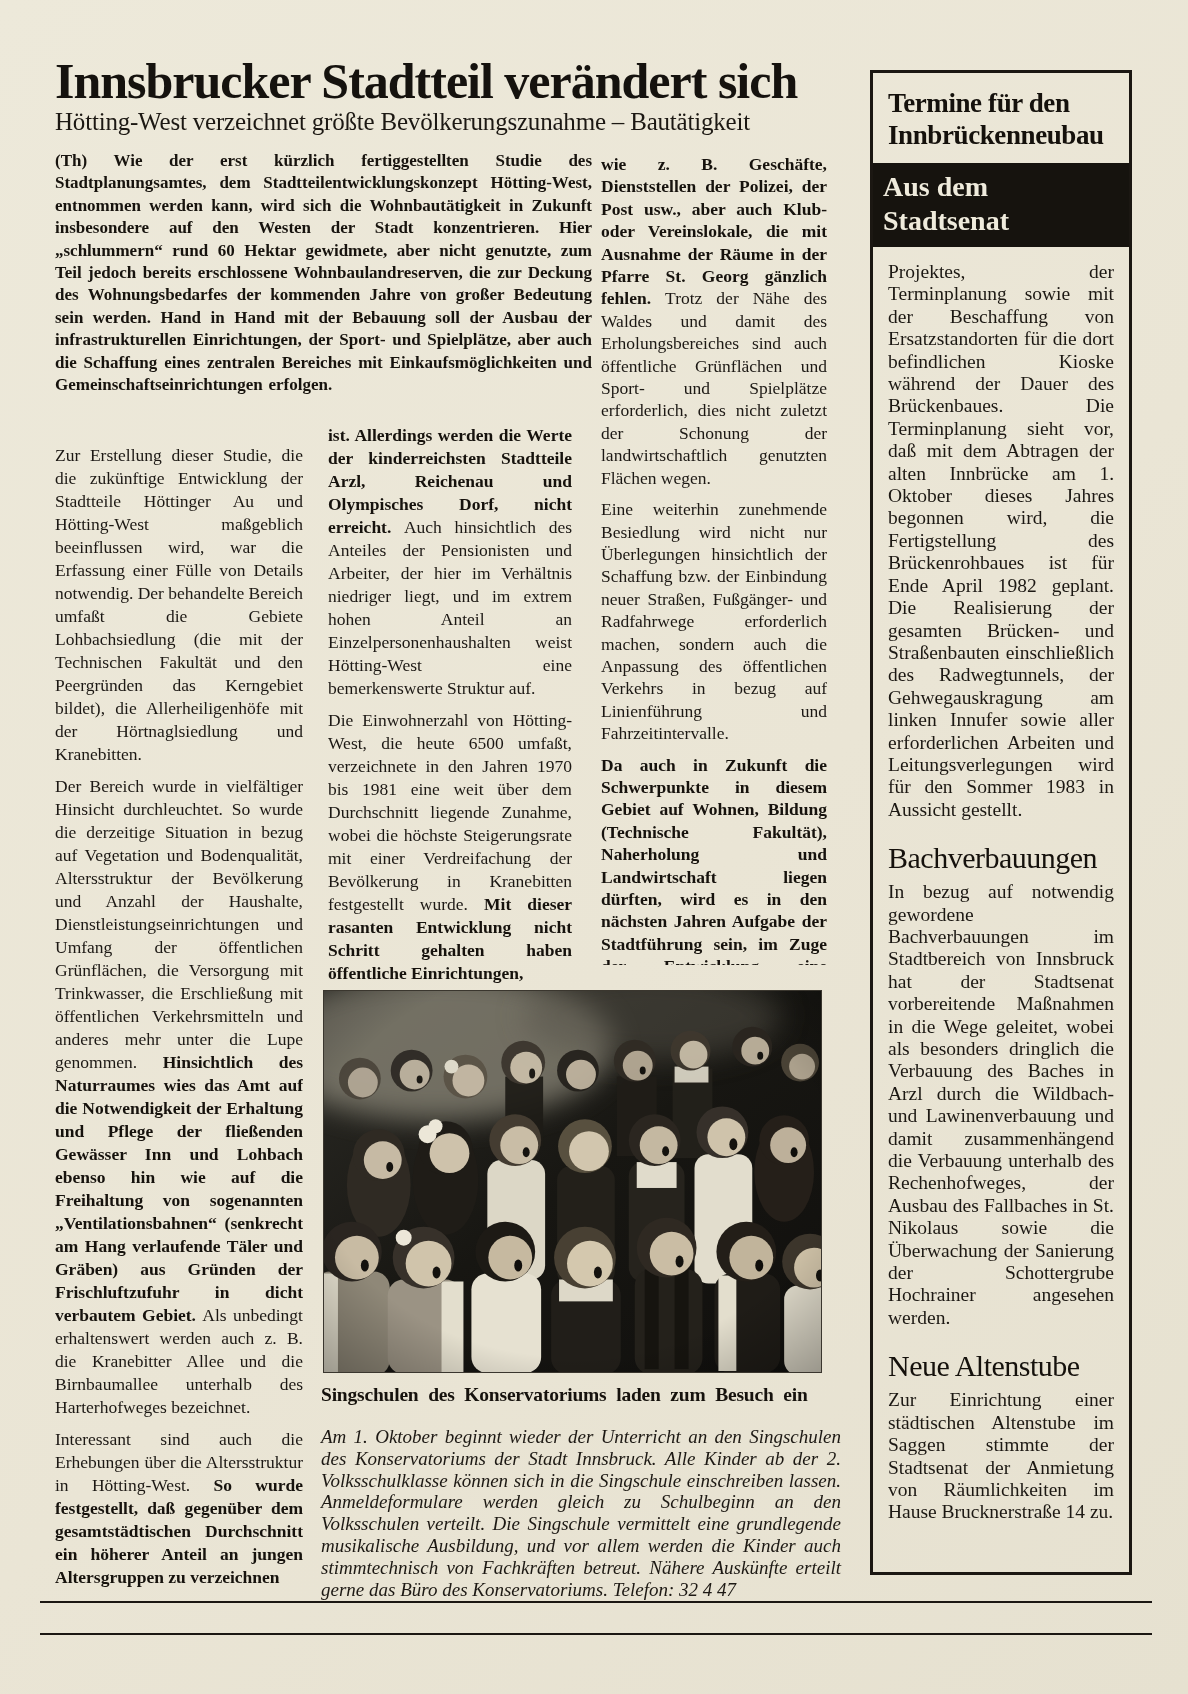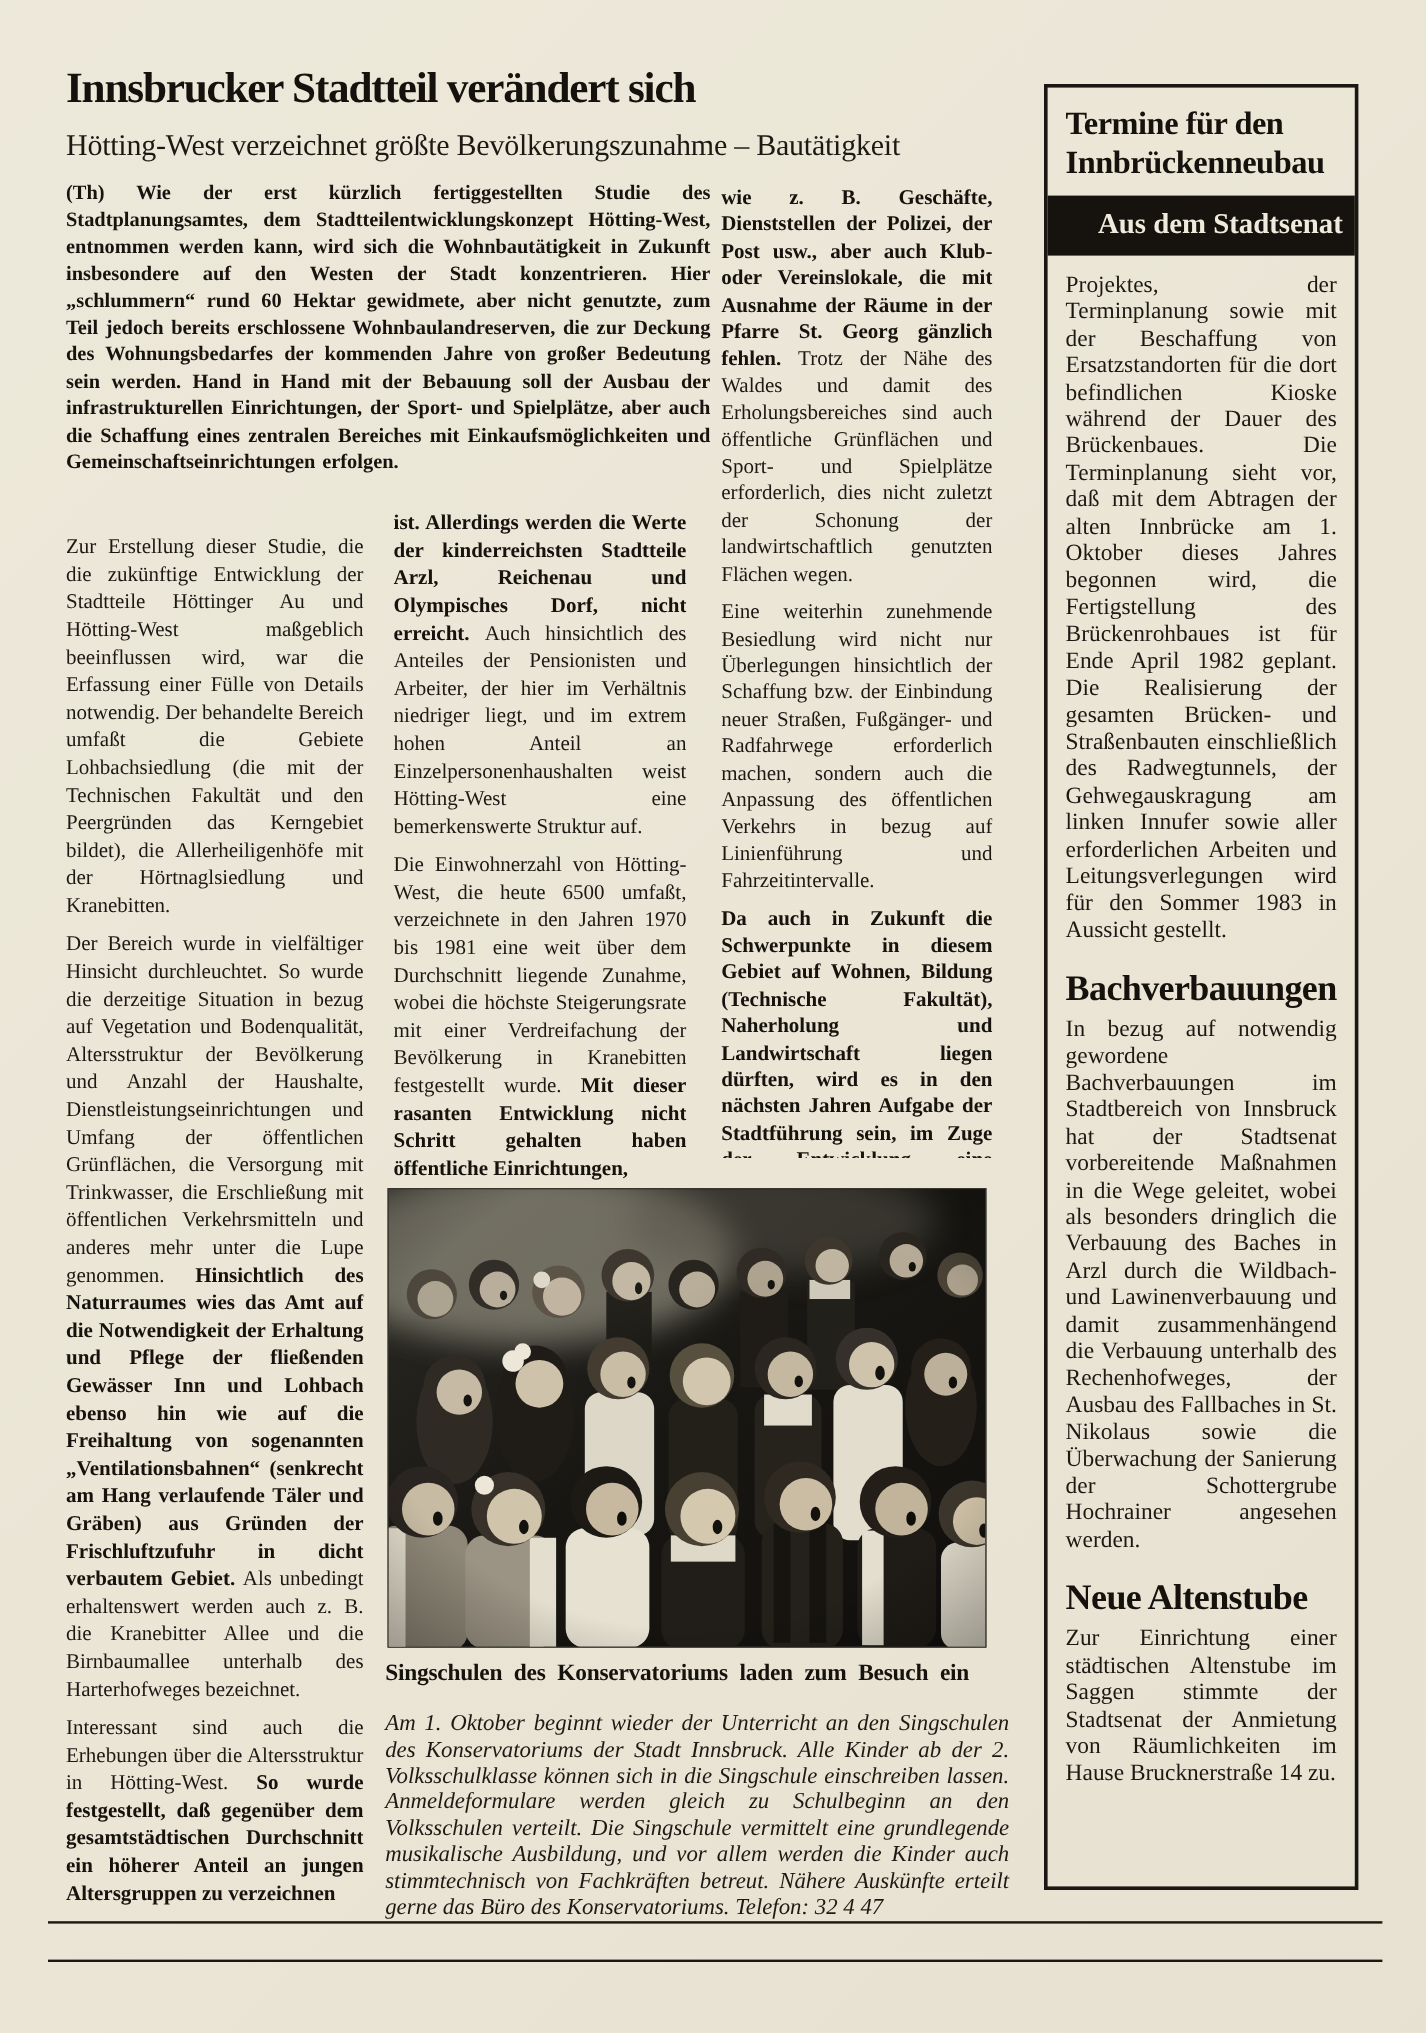--- a/index.html
+++ b/index.html
@@ -9,21 +9,21 @@
     font-family:"Liberation Serif","DejaVu Serif",serif;
     color:#191511;
     position:relative;
     overflow:hidden;
   }
   .page{position:absolute;inset:0;background:linear-gradient(135deg,#ede9da 0%,#eae5d5 55%,#e6e1d0 100%);}
   .abs{position:absolute;}
   
   .headline{
     left:55px;top:52px;width:760px;
-    font-size:36px;font-weight:bold;letter-spacing:-1px;
+    font-size:50px;font-weight:bold;letter-spacing:-1px;
     white-space:nowrap;color:#15120e;
   }
   .subheadline{
     left:55px;top:108px;width:770px;
     font-size:25px;letter-spacing:-0.2px;white-space:nowrap;color:#1c1813;
   }
   
   .lead{
     left:55px;top:150px;width:537px;
     font-size:17px;font-weight:bold;line-height:22.4px;
@@ -51,25 +51,25 @@
   }
   
   .sidebar{
     left:870px;top:70px;width:262px;min-height:1505px;
     border:3px solid #1b1712;box-sizing:border-box;background:transparent;
   }
   .sb-h1{margin:14px 15px 8px 15px;font-size:27px;font-weight:bold;line-height:32px;letter-spacing:-0.4px;color:#15110c;}
   .sb-p{margin:0 15px;font-size:19.5px;line-height:22.4px;text-align:justify;color:#1c1813;}
   .sb-band{
     margin:12px 0 4px 0;background:#16130e;color:#efebdc;
-    text-align:right;font-size:24px;font-weight:bold;line-height:34px;
+    text-align:left;font-size:28px;font-weight:bold;line-height:34px;
     padding:7px 10px 9px 10px;
   }
   .sb-cont{margin-top:14px;}
-  .sb-h2{margin:20px 15px 6px 15px;font-size:30px;font-weight:bold;letter-spacing:-0.5px;color:#15110c;}
+  .sb-h2{margin:20px 15px 6px 15px;font-size:30px;font-weight:normal;letter-spacing:-0.5px;color:#15110c;}
   .sb-last{margin-bottom:20px;}
   
   .rule{left:40px;width:1112px;height:2px;background:#1b1712;}
   .rule-top{top:1601px;}
   .rule-bottom{top:1633px;}
   .footer-row{left:48px;top:1604px;width:1100px;display:flex;justify-content:space-between;font-size:20.5px;color:#1c1813;}
 </style>
 </head>
 <body>
 

